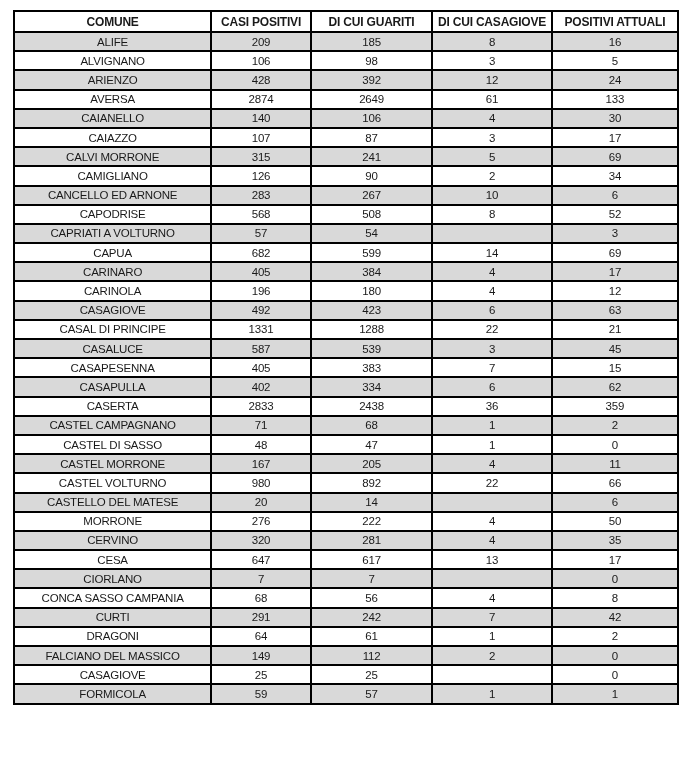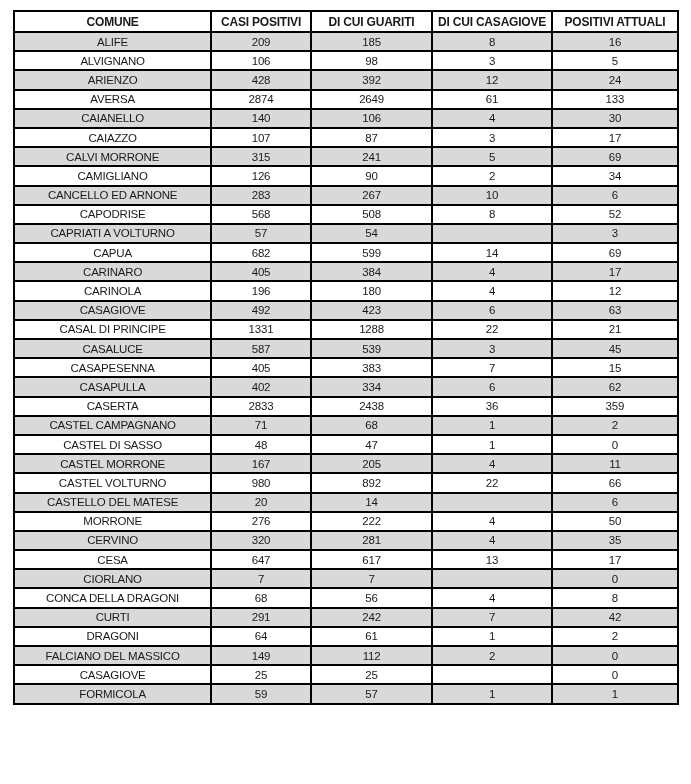--- a/index.html
+++ b/index.html
@@ -275,21 +275,21 @@
           <td>17</td>
         </tr>
         <tr>
           <td>CIORLANO</td>
           <td>7</td>
           <td>7</td>
           <td></td>
           <td>0</td>
         </tr>
         <tr>
-          <td>CONCA DELLA DRAGONI</td>
+          <td>CONCA SASSO CAMPANIA</td>
           <td>68</td>
           <td>56</td>
           <td>4</td>
           <td>8</td>
         </tr>
         <tr>
           <td>CURTI</td>
           <td>291</td>
           <td>242</td>
           <td>7</td>

